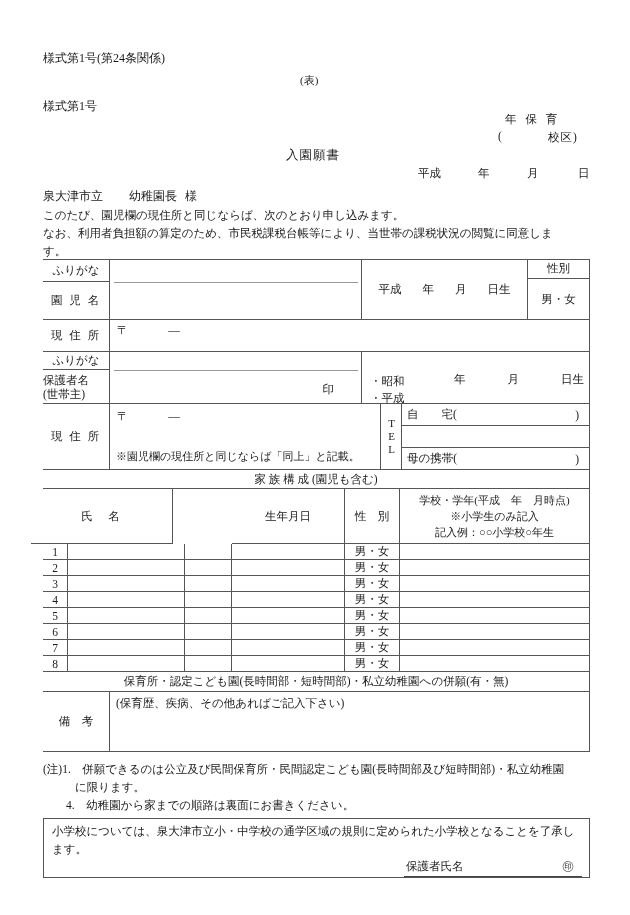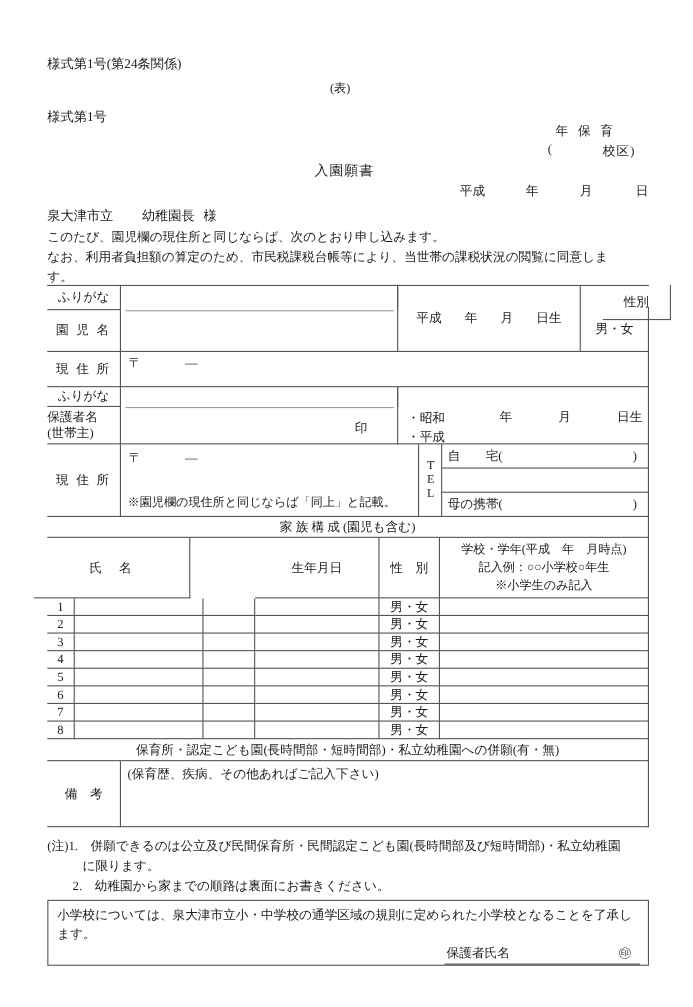--- a/index.html
+++ b/index.html
@@ -159,21 +159,21 @@
 
   <div class="cell" style="left:362px; top:259px; width:166px; height:61px;">
     <div class="c-mid" style="justify-content:space-around; padding:0 6px;">
       <span>平成</span>
       <span>年</span>
       <span>月</span>
       <span>日生</span>
     </div>
   </div>
 
-  <div class="cell" style="left:548px; top:259px; width:62px; height:32px;">
+  <div class="cell" style="left:528px; top:259px; width:62px; height:20px;">
     <div class="c-mid">
         <span>性別</span>
       </div>
   </div>
   <div class="cell" style="left:528px; top:279px; width:62px; height:41px;">
     <div class="c-mid">
         <span>男・女</span>
       </div>
   </div>
 
@@ -278,22 +278,22 @@
       </div>
   </div>
   <div class="cell" style="left:345px; top:489px; width:55px; height:55px;">
     <div class="c-mid">
         <span>性　別</span>
       </div>
   </div>
   <div class="cell" style="left:400px; top:489px; width:190px; height:55px;">
     <div style="text-align:center; line-height:1.45; padding-top:4px; font-size:11px;">
       <div>学校・学年(平成　年　月時点)</div>
+      <div>※小学生のみ記入</div>
       <div>記入例：○○小学校○年生</div>
-      <div>※小学生のみ記入</div>
     </div>
   </div>
 
   <div id="family-rows">
       <div class="cell" style="left: 43px; top: 544px; width: 25px; height: 16px;">
         <div class="c-mid">
           <span>1</span>
         </div>
       </div>
       <div class="cell" style="left: 68px; top: 544px; width: 117px; height: 16px;">
@@ -543,21 +543,21 @@
     <div style="position:absolute; left:6px; top:4px;">(保育歴、疾病、その他あればご記入下さい)</div>
   </div>
   <div class="cell" style="left:43px; top:692px; width:67px; height:60px;">
     <div class="c-mid">
         <span>備　考</span>
       </div>
   </div>
 
   <div class="note-1a">(注)1.　併願できるのは公立及び民間保育所・民間認定こども園(長時間部及び短時間部)・私立幼稚園</div>
   <div class="note-1b">に限ります。</div>
-  <div class="note-2">2.　幼稚園から家までの順路は裏面にお書きください。</div>
+  <div class="note-2">4.　幼稚園から家までの順路は裏面にお書きください。</div>
 
   <div class="consent">
     <div class="consent-l1">小学校については、泉大津市立小・中学校の通学区域の規則に定められた小学校となることを了承し</div>
     <div class="consent-l2">ます。</div>
     <div class="consent-sign-label">保護者氏名</div>
     <div class="consent-sign-line"></div>
     <div class="consent-seal">㊞</div>
   </div>
 
 </div>

